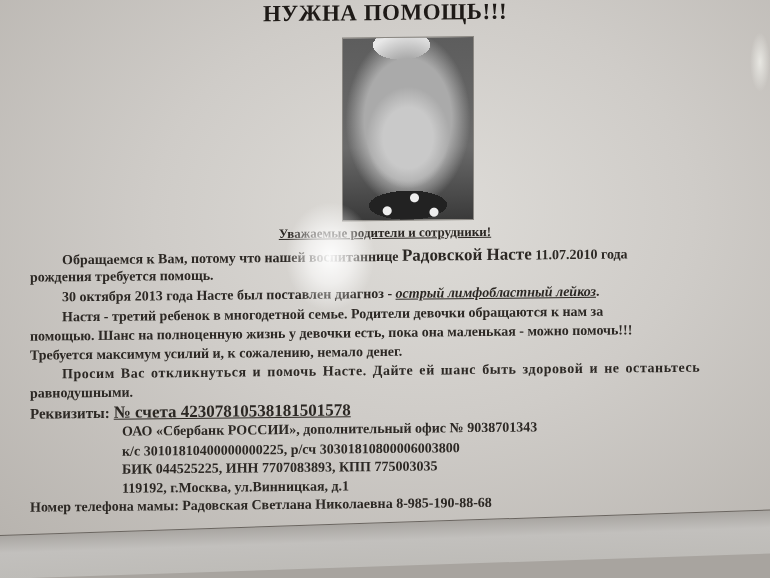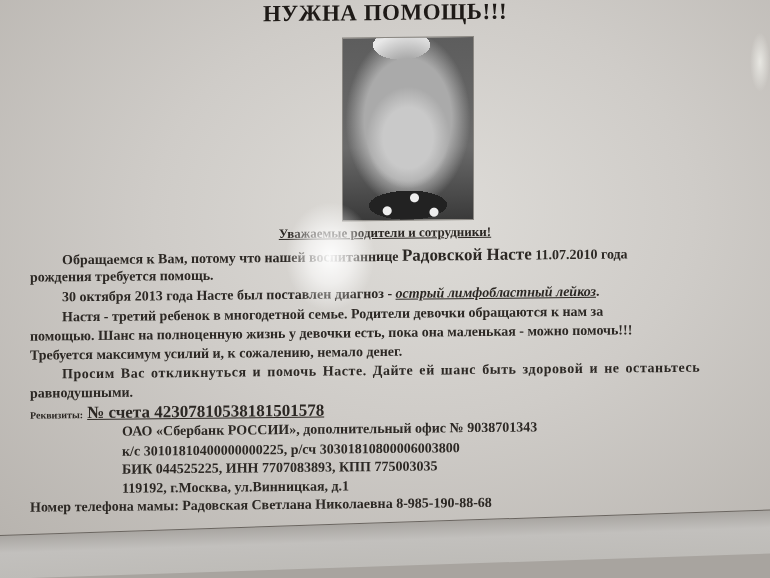--- a/index.html
+++ b/index.html
@@ -40,21 +40,21 @@
         radial-gradient(ellipse 32% 28% at 50% 55%, #c9c9c9 0 60%, transparent 100%),
         radial-gradient(ellipse 48% 48% at 50% 45%, #aaa 0 70%, transparent 100%),
         radial-gradient(ellipse 22% 8% at 45% 4%, #e8e8e8 0 100%, transparent 100%),
         linear-gradient(#5d5d5d, #6a6a6a 60%, #3a3a3a);
       border: 1px solid #8a8782;
     }
     .greeting { left: 0; width: 770px; top: 229px; text-align: center; font-size: 13px; text-decoration: underline; }
     .p { font-size: 14px; }
     .u { text-decoration: underline; font-style: italic; }
     .big { font-size: 17px; }
-    .req-label { font-size: 10px; }
+    .req-label { font-size: 15px; }
     .acct { font-size: 17px; text-decoration: underline; }
   </style>
 </head>
 <body>
 
 <div class="paper">
   <div class="t title">НУЖНА ПОМОЩЬ!!!</div>
 
   <div class="photo" title="photo-of-girl"></div>
 

